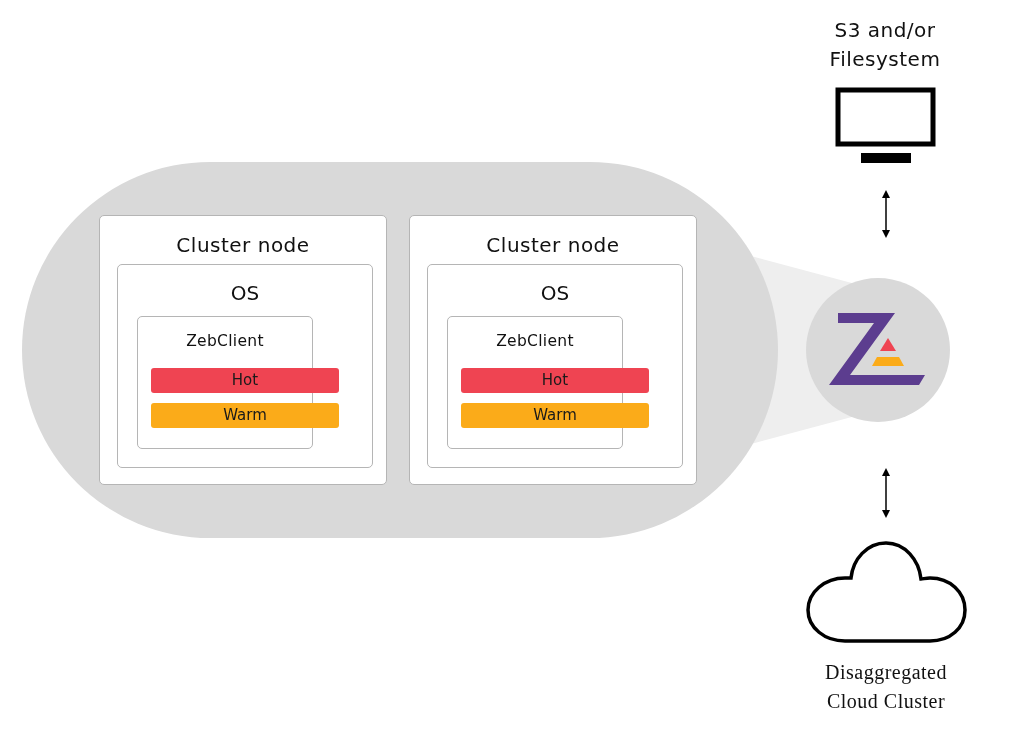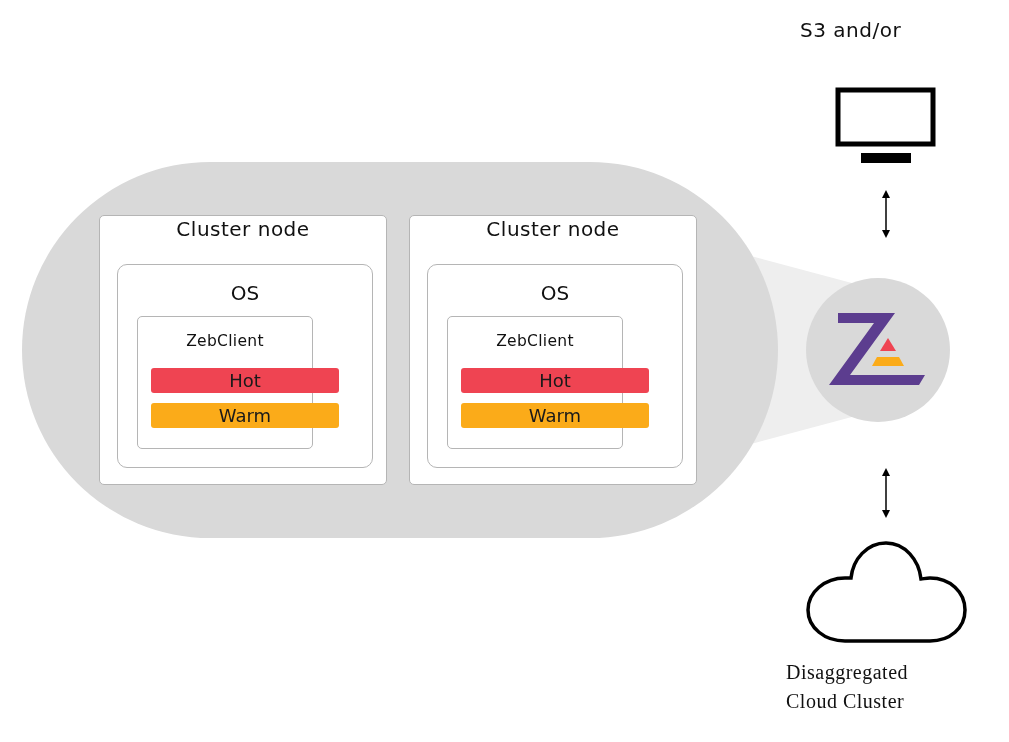--- a/index.html
+++ b/index.html
@@ -1,30 +1,30 @@
 <!DOCTYPE html>
 <html><head>
 <meta charset="utf-8">
 <style>
   html, body { margin: 0; padding: 0; background: #ffffff; }
   body { width: 1009px; height: 742px; position: relative; overflow: hidden;
          font-family: "DejaVu Sans", sans-serif; color: #111; }
   #bg-svg { position: absolute; left: 0; top: 0; }
   .node-card { position: absolute; width: 288px; height: 270px; background: #fff;
                border: 1px solid #b5b5b5; border-radius: 5px; box-sizing: border-box; }
-  .node-title { position: absolute; left: 0; right: 0; top: 1px; text-align: center; font-size: 20px; letter-spacing: 0.5px; }
+  .node-title { position: absolute; left: 0; right: 0; top: 17px; text-align: center; font-size: 20px; letter-spacing: 0.5px; }
   .os-box { position: absolute; left: 17px; top: 48px; width: 256px; height: 204px;
-            border: 1px solid #b5b5b5; border-radius: 10px; box-sizing: border-box; background:#fff; }
+            border: 1px solid #b5b5b5; border-radius: 5px; box-sizing: border-box; background:#fff; }
   .os-title { position: absolute; left: 0; right: 0; top: 16px; text-align: center; font-size: 20px; }
   .zc-box { position: absolute; left: 19px; top: 51px; width: 176px; height: 133px;
             border: 1px solid #b5b5b5; border-radius: 5px; box-sizing: border-box; background:#fff; }
   .zc-title { position: absolute; left: 0; right: 0; top: 15px; text-align: center; font-size: 15.5px; letter-spacing: 0.3px; }
   .tier { position: absolute; left: 13px; width: 188px; height: 25px; border-radius: 3px;
-          text-align: center; line-height: 25px; font-size: 18px; color: #1a1a1a; }
-  .label { position: absolute; font-size: 20px; line-height: 29px; letter-spacing: 0.5px; }
+          text-align: center; line-height: 25px; font-size: 15px; color: #1a1a1a; }
+  .label { position: absolute; text-align: center; font-size: 20px; line-height: 29px; letter-spacing: 0.5px; }
 </style>
 </head>
 <body>
 
 <svg id="bg-svg" width="1009" height="742">
   <polygon points="400,162 878,290 878,410 400,538" fill="#eeeeee"></polygon>
   <rect x="22" y="162" width="756" height="376" rx="188" ry="188" fill="#d9d9d9"></rect>
   <circle cx="878" cy="350" r="72" fill="#d9d9d9"></circle>
 
   <g>
@@ -71,18 +71,19 @@
     <div class="zc-box">
       <div class="zc-title">ZebClient</div>
       <div class="tier" style="top:51px; background:#ef4452;">Hot</div>
       <div class="tier" style="top:86px; background:#fbab19;">Warm</div>
     </div>
   </div>
 </div>
 
 <div class="label" style="left:800px; top:16px; width:170px;">
   <div>S3 and/or</div>
+  <div>Filesystem</div>
 </div>
 
 <div class="label" style="left:786px; top:658px; width:200px;font-family:Liberation Serif, serif;">
   <div>Disaggregated</div>
   <div>Cloud Cluster</div>
 </div>
 
 </body></html>

